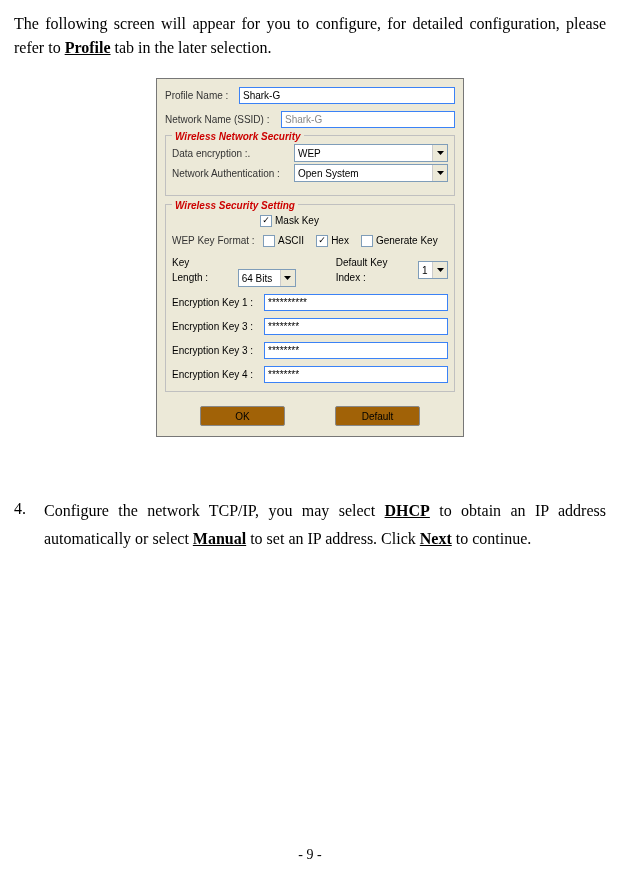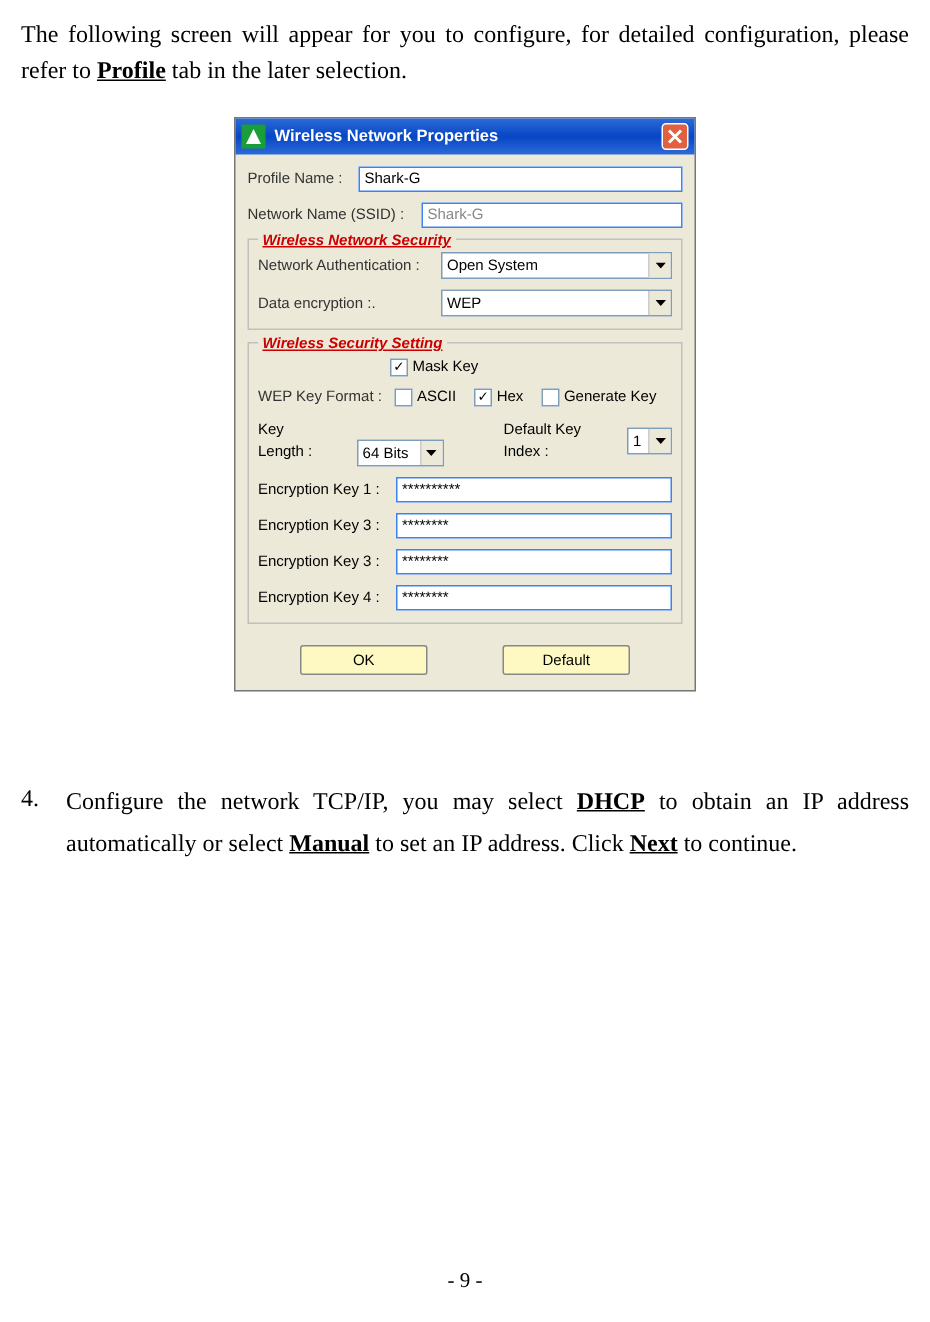--- a/index.html
+++ b/index.html
@@ -131,21 +131,20 @@
     .fieldset-legend {
       position: absolute;
       top: -7px;
       left: 6px;
       background: #ece9d8;
       padding: 0 3px;
       color: #c00;
       font-weight: bold;
       font-style: italic;
       font-size: 10px;
-      text-decoration: underline;
     }
     
     .checkbox-row {
       display: flex;
       align-items: center;
       margin-bottom: 5px;
       gap: 3px;
       flex-wrap: wrap;
     }
     .check {
@@ -162,21 +161,21 @@
     .check.checked::before { content: "✓"; }
     
     .btn-row {
       display: flex;
       justify-content: space-around;
       padding: 6px 10px;
     }
     .win-btn {
       width: 85px;
       height: 20px;
-      background: #fef9c3;
+      background: #a16207;
       border: 1px solid #888;
       border-radius: 2px;
       font-size: 10px;
       font-family: inherit;
       display: flex;
       align-items: center;
       justify-content: center;
     }
     
     .list-item {
@@ -203,58 +202,49 @@
   </style>
 </head>
 <body>
 
 <p class="intro-text">
   <span>The following screen will appear for you to configure, for detailed configuration, please refer to </span><span class="bold">Profile</span><span> tab in the later selection.</span>
 </p>
 
 <div class="dialog-wrapper">
   <div class="dialog">
-    <div class="titlebar">
-      <span class="titlebar-icon"></span>
-      <span>Wireless Network Properties</span>
-      <span class="titlebar-close">
-        <svg viewBox="0 0 10 10">
-            <path d="M1 1 L9 9 M9 1 L1 9" stroke="#fff" stroke-width="2"></path>
-          </svg>
-      </span>
-    </div>
     <div class="dialog-body">
 
       <div class="row">
         <span class="label" style="width:74px">Profile Name :</span>
         <input class="input" value="Shark-G" style="">
       </div>
 
       <div class="row">
         <span class="label" style="width:116px">Network Name (SSID) :</span>
         <input class="input" disabled="" value="Shark-G" style="">
       </div>
 
       <div class="fieldset">
         <span class="fieldset-legend">Wireless Network Security</span>
-        <div class="row">
-          <span class="label" style="width:122px">Network Authentication :</span>
+        <div class="row" style="margin-bottom:2px;">
+          <span class="label" style="width:122px">Data encryption :.</span>
           <span class="select-wrap">
-            <span class="select-value">Open System</span>
+            <span class="select-value">WEP</span>
             <span class="select-btn">
                 <svg viewBox="0 0 7 4">
                   <path d="M0 0 L3.5 4 L7 0 Z" fill="#000"></path>
                 </svg>
               </span>
           </span>
         </div>
-        <div class="row" style="margin-bottom:2px;">
-          <span class="label" style="width:122px">Data encryption :.</span>
+        <div class="row">
+          <span class="label" style="width:122px">Network Authentication :</span>
           <span class="select-wrap">
-            <span class="select-value">WEP</span>
+            <span class="select-value">Open System</span>
             <span class="select-btn">
                 <svg viewBox="0 0 7 4">
                   <path d="M0 0 L3.5 4 L7 0 Z" fill="#000"></path>
                 </svg>
               </span>
           </span>
         </div>
       </div>
 
       <div class="fieldset">

